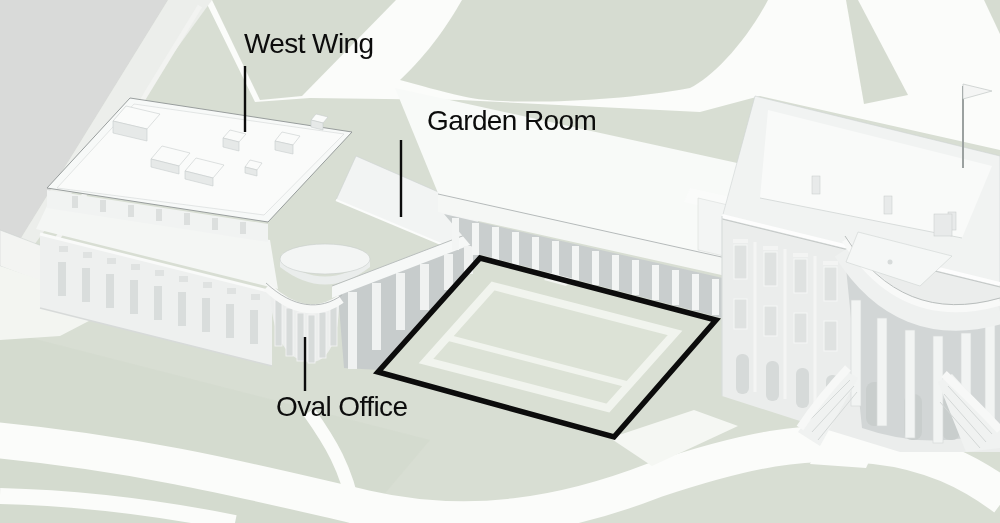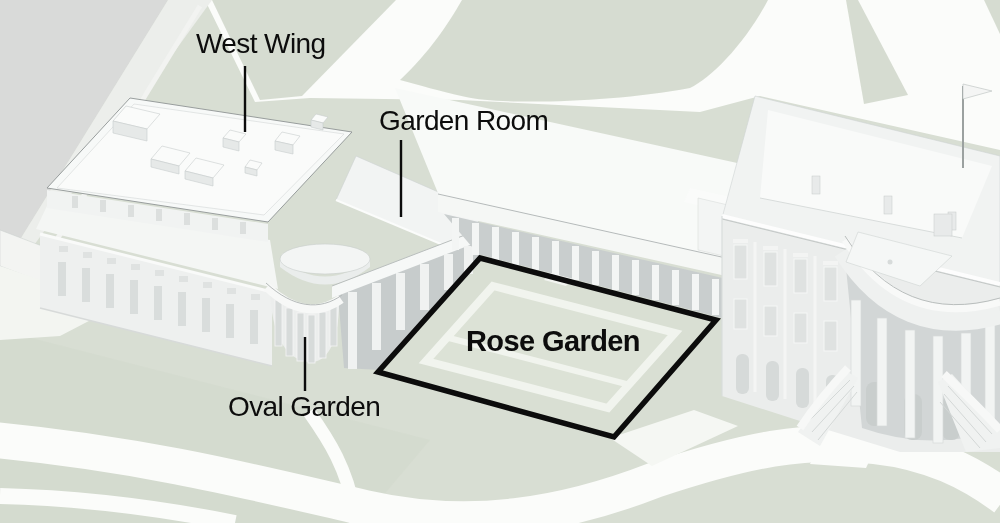--- a/index.html
+++ b/index.html
@@ -1,21 +1,21 @@
 <!DOCTYPE html>
 <html style="--lawn: #d8ded3; --lawn_shade: #d2d8cc; --path: #fbfcfa; --road: #d9dad9; --ink: #0c0c0c; --building_light: #f7f9f8; --building_shade: #e9eceb; --recess: #c9cece;"><head>
 <meta charset="utf-8">
 <style>
   html,body{margin:0;padding:0;background:#ffffff;}
   .stage{position:relative;width:1000px;height:523px;overflow:hidden;background:#fff;
          font-family:"Liberation Sans","DejaVu Sans",sans-serif;}
   .stage svg{position:absolute;left:0;top:0;}
   .map-label{position:absolute;color:var(--ink,#0c0c0c);white-space:nowrap;
              font-family:"Liberation Sans","DejaVu Sans",sans-serif;
-             font-size:28px;letter-spacing:-0.6px;line-height:1;}
+             font-size:28px;letter-spacing:-0.6px;line-height:1;margin-left:48px;}
   .map-label.bold{font-weight:700;font-size:29px;}
   .lbl-west-wing{left:196px;top:30px;}
   .lbl-cabinet-room{left:379px;top:107px;}
   .lbl-rose-garden{left:466px;top:327px;}
   .lbl-oval-office{left:228px;top:393px;}
   
   .f-lawn{fill:var(--lawn,#d8ded3);} .f-lawn-shade{fill:var(--lawn_shade,#d3d9cd);}
   .f-path{fill:var(--path,#fbfcfa);} .sk-path{stroke:var(--path,#fbfcfa);}
   .f-road{fill:var(--road,#d9dad9);}
   .sk-ink{stroke:var(--ink,#0c0c0c);}
@@ -273,15 +273,14 @@
 
   <g class="sk-ink" stroke-width="2.4">
     <line x1="245" y1="66" x2="245" y2="132"></line>
     <line x1="401" y1="140" x2="401" y2="217"></line>
     <line x1="305" y1="337" x2="305" y2="391"></line>
   </g>
 </svg>
 
   <div class="map-label lbl-west-wing">West Wing</div>
   <div class="map-label lbl-cabinet-room">Garden Room</div>
-  <div class="map-label bold lbl-rose-garden">Rose Garden</div>
-  <div class="map-label lbl-oval-office">Oval Garden</div>
+  <div class="map-label lbl-oval-office">Oval Office</div>
 </div>
 
 </body></html>

